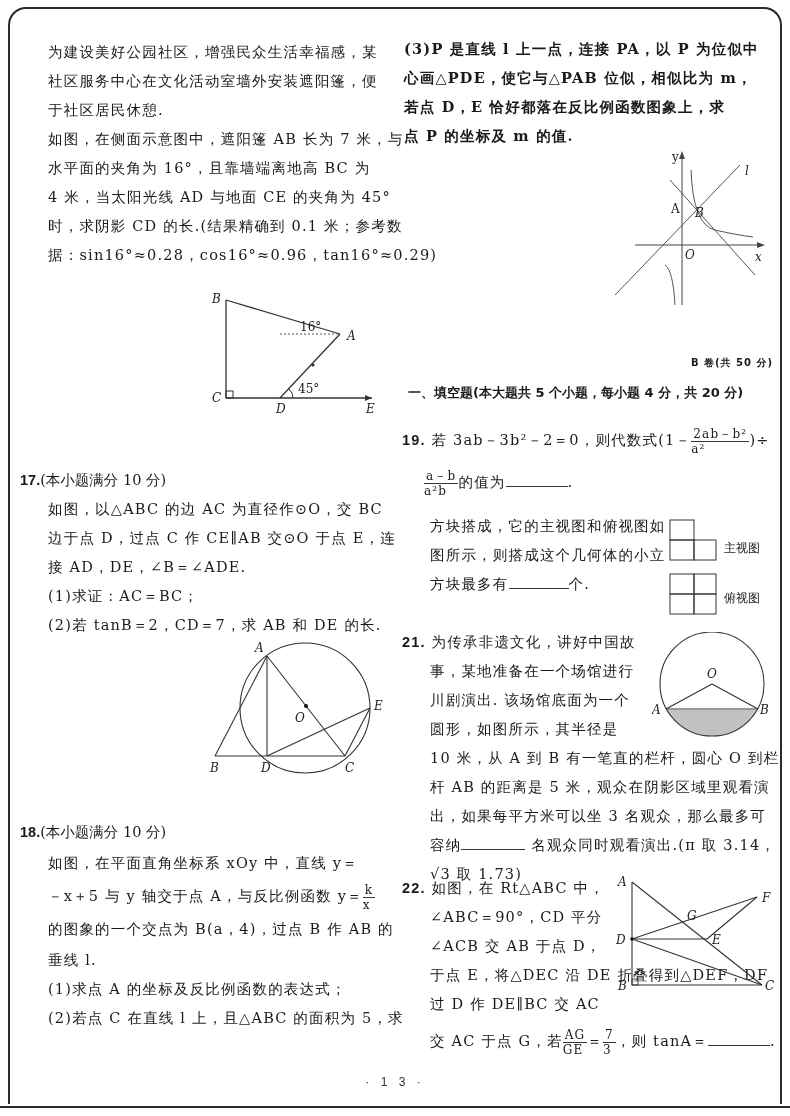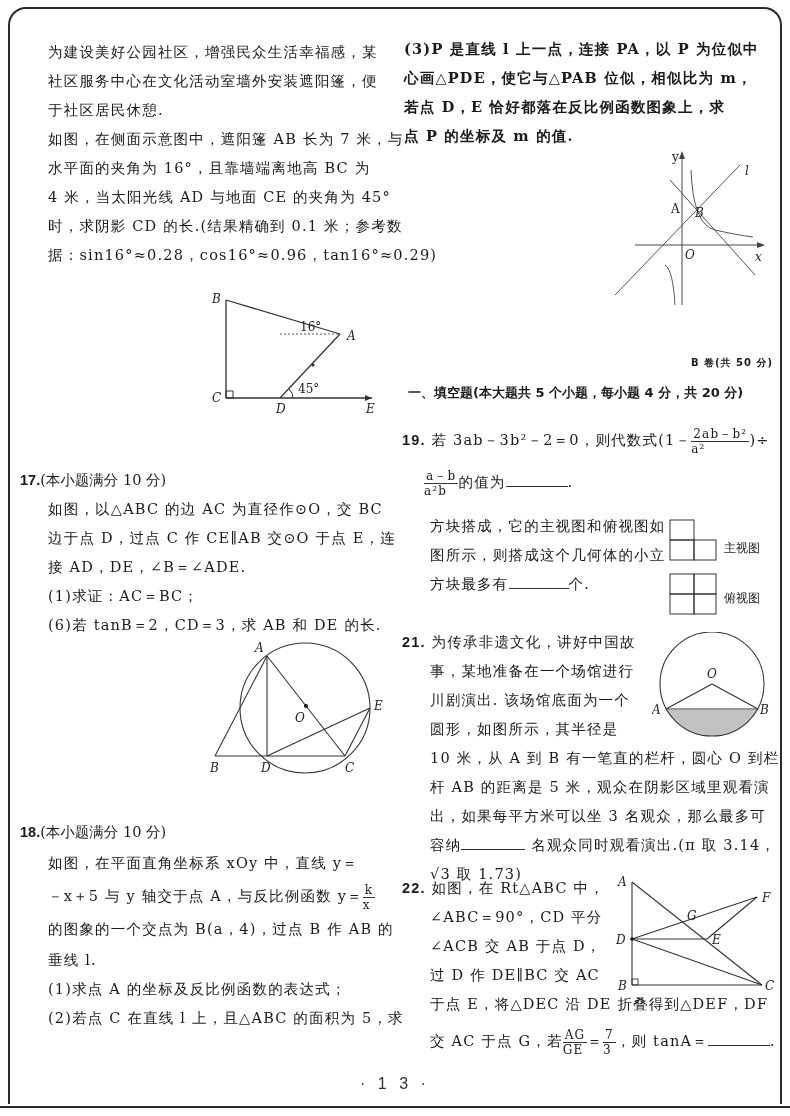--- a/index.html
+++ b/index.html
@@ -17,21 +17,21 @@
   .indent { padding-left:28px; }
   .blank { display:inline-block; border-bottom:1px solid #333; width:60px; height:14px; }
   .fig { position:absolute; }
   .fig svg text { font-family:"DejaVu Serif", serif; font-style:italic; font-size:12px; fill:#222; }
   .fig svg .up { font-style:normal; }
   .secttitle { font-family:"DejaVu Sans", sans-serif; font-weight:bold; font-size:10px; text-align:right; letter-spacing:1px; }
   .secthead { font-family:"DejaVu Sans", sans-serif; font-weight:bold; font-size:13px; white-space:nowrap; }
   .frac { display:inline-block; vertical-align:middle; text-align:left; font-size:12px; line-height:14px; }
   .frac .num { border-bottom:1px solid #333; padding:0 2px; }
   .pagenum { position:absolute; top:1075px; left:0; width:790px; text-align:center;
-             font-family:"Liberation Sans", sans-serif; font-size:16px; color:#333; letter-spacing:4px; }
+             font-family:"Liberation Sans", sans-serif; font-size:12px; color:#333; letter-spacing:4px; }
   .viewlabel { font-size:12px; }
 </style>
 </head>
 <body>
 
 <div class="frame"></div>
 <div class="bottom-line"></div>
 
 <div class="col left">
 
@@ -67,21 +67,21 @@
     <text class="up" x="98" y="108">45°</text>
   </svg>
 </div>
 
 <div class="col" style="left:20px; top:466px; width:380px;">
   <div class="qhead"><span class="qnum">17.</span><span>(本小题满分 10 分)</span></div>
   <div class="line indent">如图，以△ABC 的边 AC 为直径作⊙O，交 BC</div>
   <div class="line indent">边于点 D，过点 C 作 CE∥AB 交⊙O 于点 E，连</div>
   <div class="line indent">接 AD，DE，∠B＝∠ADE.</div>
   <div class="line indent">(1)求证：AC＝BC；</div>
-  <div class="line indent">(6)若 tanB＝2，CD＝3，求 AB 和 DE 的长.</div>
+  <div class="line indent">(2)若 tanB＝2，CD＝7，求 AB 和 DE 的长.</div>
 </div>
 
 <div class="fig" style="left:205px; top:636px;">
   <svg width="180" height="140" viewBox="0 0 180 140">
     <circle cx="100" cy="72" r="65" fill="none" stroke="#333" stroke-width="1.1"></circle>
     <line x1="10" y1="120" x2="140" y2="120" stroke="#333" stroke-width="1.1"></line>
     <line x1="10" y1="120" x2="62" y2="20" stroke="#333" stroke-width="1.1"></line>
     <line x1="62" y1="20" x2="62" y2="120" stroke="#333" stroke-width="1.1"></line>
     <line x1="62" y1="20" x2="140" y2="120" stroke="#333" stroke-width="1.1"></line>
     <line x1="62" y1="120" x2="165" y2="72" stroke="#333" stroke-width="1.1"></line>
@@ -198,22 +198,22 @@
     <text x="55" y="46">O</text>
     <text x="0" y="82">A</text>
     <text x="108" y="82">B</text>
   </svg>
 </div>
 
 <div class="col" style="left:402px; top:874px; width:375px;">
   <div class="line"><span class="qnum">22.</span> <span>如图，在 Rt△ABC 中，</span></div>
   <div class="line indent">∠ABC＝90°，CD 平分</div>
   <div class="line indent">∠ACB 交 AB 于点 D，</div>
+  <div class="line indent">于点 E，将△DEC 沿 DE 折叠得到△DEF，DF</div>
   <div class="line indent">过 D 作 DE∥BC 交 AC</div>
-  <div class="line indent">于点 E，将△DEC 沿 DE 折叠得到△DEF，DF</div>
   <div class="line indent" style="line-height:44px;"><span>交 AC 于点 G，若</span><span class="frac"><div class="num">AG</div><div>GE</div></span><span>＝</span><span class="frac"><div class="num">7</div><div>3</div></span><span>，则 tanA＝</span><span class="blank" style="width:62px;"></span><span>.</span></div>
 </div>
 
 <div class="fig" style="left:612px; top:872px;">
   <svg width="170" height="120" viewBox="0 0 170 120">
     <line x1="20" y1="10" x2="20" y2="113" stroke="#333" stroke-width="1.1"></line>
     <line x1="20" y1="113" x2="150" y2="113" stroke="#333" stroke-width="1.1"></line>
     <rect x="20" y="107" width="6" height="6" fill="none" stroke="#333" stroke-width="0.9"></rect>
     <line x1="20" y1="10" x2="150" y2="113" stroke="#333" stroke-width="1.1"></line>
     <line x1="20" y1="67" x2="150" y2="113" stroke="#333" stroke-width="1.1"></line>

